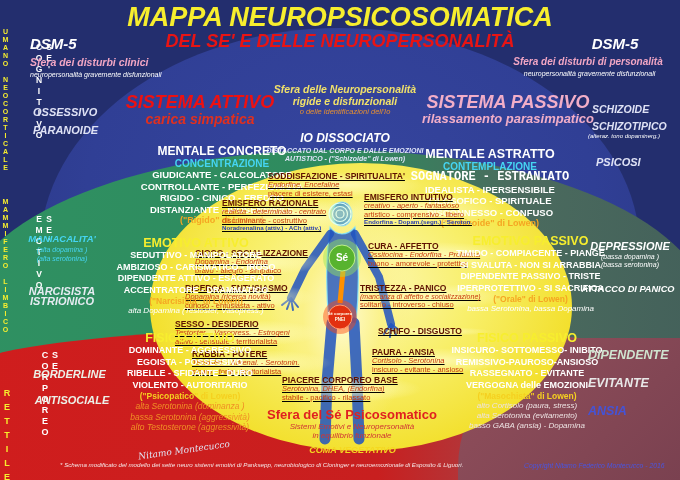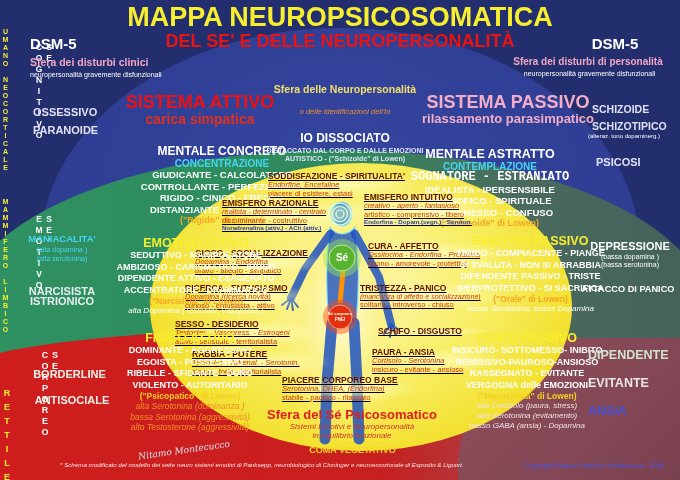--- a/index.html
+++ b/index.html
@@ -1,19 +1,19 @@
 <!DOCTYPE html>
 <html><head>
 <meta charset="utf-8">
 <style>
   html,body{margin:0;padding:0;background:#111;}
   #poster{position:relative;width:680px;height:480px;overflow:hidden;
     font-family:"Liberation Sans",sans-serif;background:#232e6e;}
   .shape{position:absolute;}
-  .t{position:absolute;text-align:center;line-height:1.12;white-space:nowrap;}
+  .t{position:absolute;text-align:center;line-height:1.12;white-space:nowrap;font-style:italic;}
   .blk{position:absolute;text-align:center;}
   .blk div{white-space:nowrap;}
   .vert{position:absolute;writing-mode:vertical-rl;text-orientation:upright;font-weight:bold;}
   .w{color:#fff}.y{color:#f7ee2e}.cy{color:#45d5f2}.or{color:#f5a623}
   .pk{color:#f2a6c4}.rd{color:#e81414}
   .em{position:absolute;border-radius:50%;
       background:radial-gradient(ellipse closest-side,rgba(255,252,190,.85),rgba(255,252,190,0));text-decoration:underline;}
   .em div{white-space:nowrap;line-height:1.1;}
   .em-t{font-weight:bold;font-size:8.5px;color:#5e1200;}
   .em-1{font-style:italic;font-size:7.5px;color:#c83a10;}
@@ -61,20 +61,21 @@
   <div class="t" style="left:592px;top:121px;width:90px;font-size:10.5px;font-weight:bold;text-align:left;color:#dfe2f5;">SCHIZOTIPICO</div>
   <div class="t w" style="left:588px;top:133px;width:95px;font-size:6px;text-align:left;">(alteraz. tono dopaminerg.)</div>
   <div class="t" style="left:596px;top:156px;width:80px;font-size:11px;font-weight:bold;text-align:left;color:#dfe2f5;">PSICOSI</div>
 
   <div class="t" style="left:100px;top:92px;width:200px;font-size:18px;font-weight:bold;color:#ee1111;">SISTEMA ATTIVO</div>
   <div class="t" style="left:100px;top:112px;width:200px;font-size:14px;font-weight:bold;color:#e0301f;">carica simpatica</div>
   <div class="t" style="left:408px;top:92px;width:200px;font-size:18px;font-weight:bold;color:#f2aec8;">SISTEMA PASSIVO</div>
   <div class="t" style="left:408px;top:112px;width:200px;font-size:13px;font-weight:bold;color:#f2aec8;">rilassamento parasimpatico</div>
 
   <div class="t y" style="left:255px;top:84px;width:180px;font-size:10.5px;font-weight:bold;color:#f0e06a;">Sfera delle Neuropersonalità</div>
+  <div class="t y" style="left:255px;top:96px;width:180px;font-size:10.5px;font-weight:bold;color:#f0e06a;">rigide e disfunzionali</div>
   <div class="t or" style="left:255px;top:108px;width:180px;font-size:7.5px;font-style:italic;color:#e89030;">o delle identificazioni dell'Io</div>
 
   <div class="t w" style="left:255px;top:132px;width:180px;font-size:12px;font-weight:bold;">IO DISSOCIATO</div>
   <div class="t" style="left:250px;top:147px;width:190px;font-size:7px;font-weight:bold;color:#dfe4f8;">DISTACCATO DAL CORPO E DALLE EMOZIONI</div>
   <div class="t" style="left:250px;top:155px;width:190px;font-size:7px;font-weight:bold;color:#dfe4f8;">AUTISTICO - ("Schizoide" di Lowen)</div>
 
   <div class="blk" style="left:132px;top:144px;width:180px;">
     <div class="w" style="font-size:12px;font-weight:bold;">MENTALE CONCRETO</div>
     <div class="cy" style="font-size:10px;font-weight:bold;">CONCENTRAZIONE</div>
     <div class="traits" style="font-size:9.5px;">GIUDICANTE - CALCOLATORE</div>

